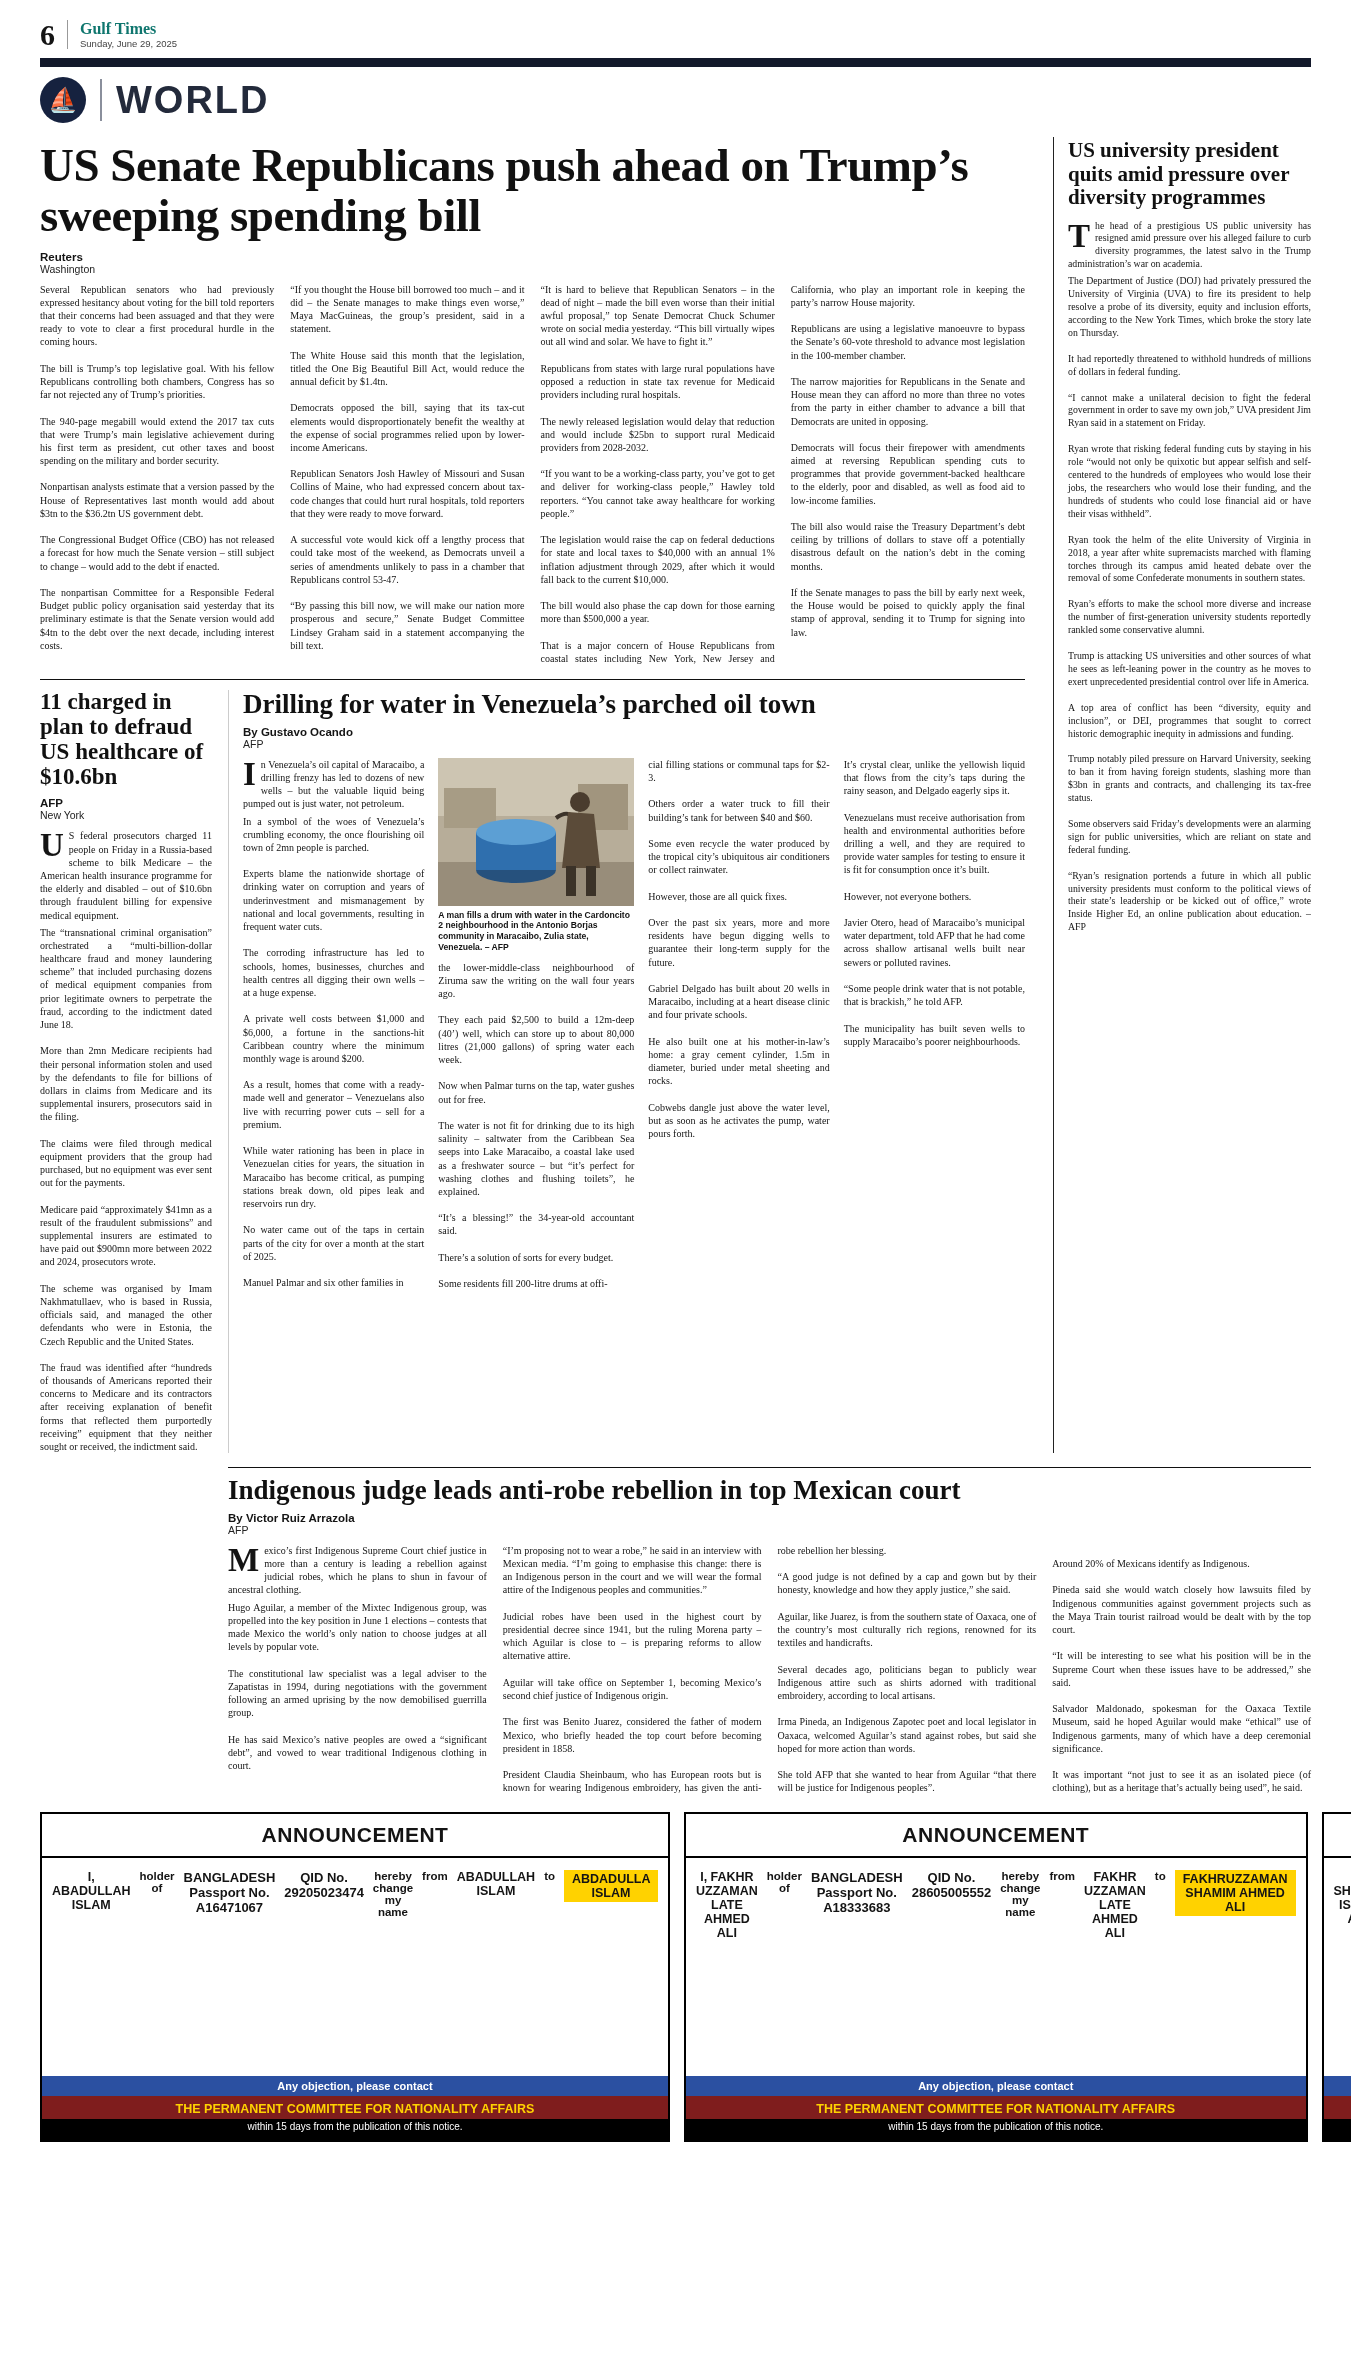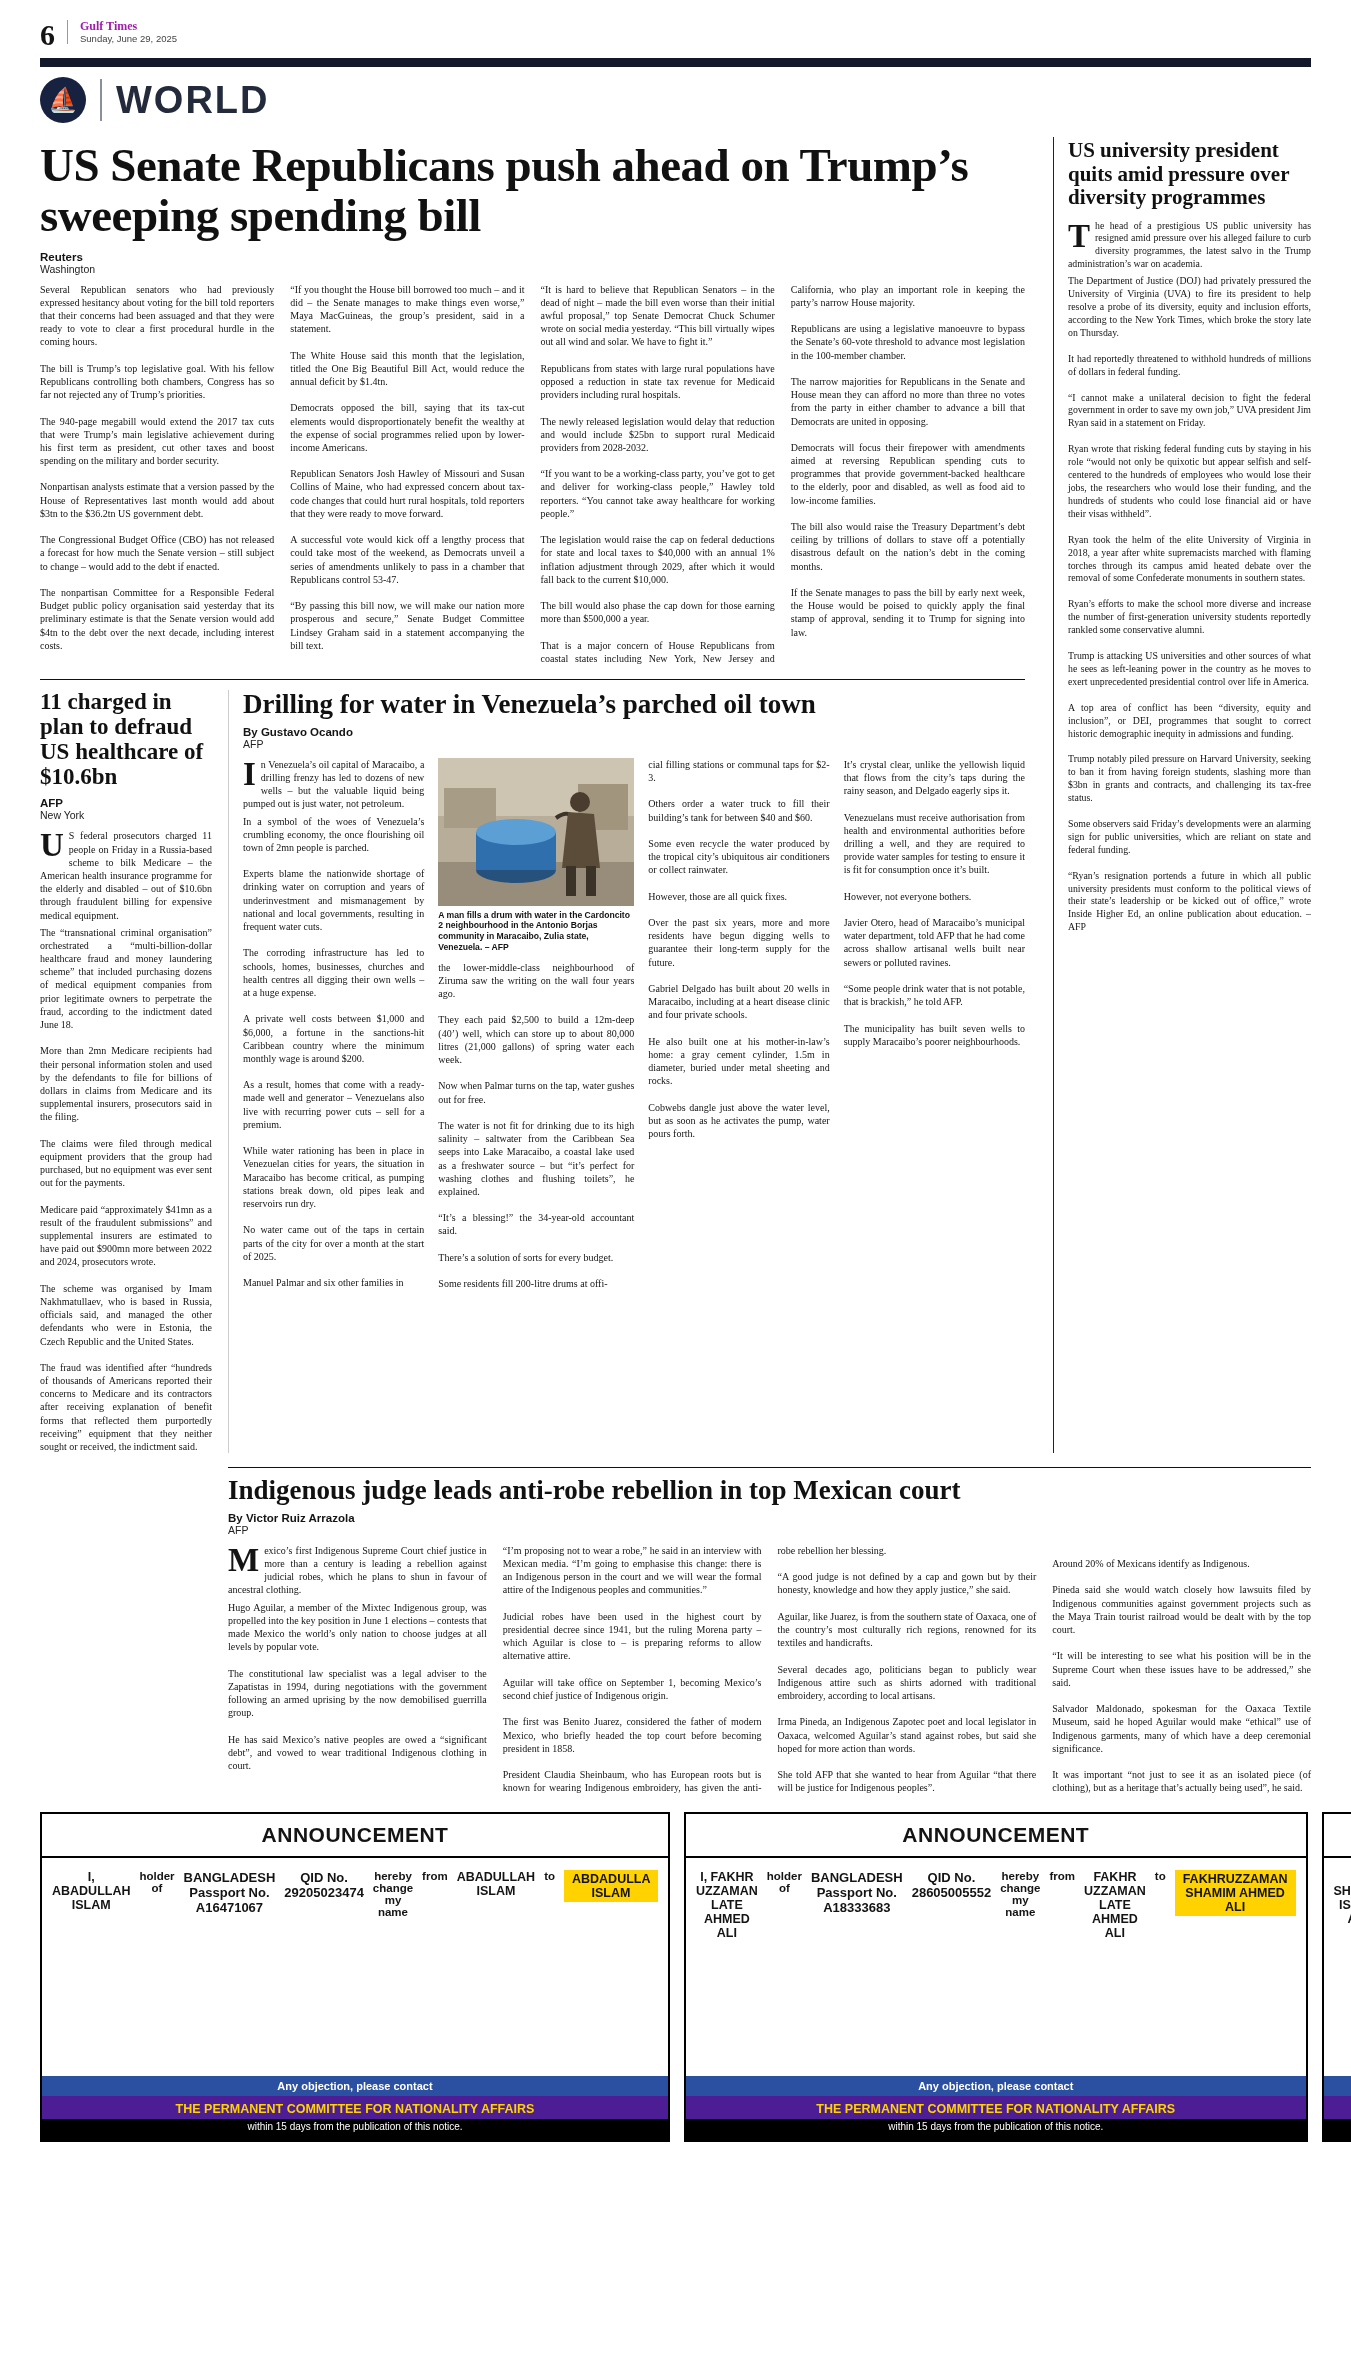--- a/index.html
+++ b/index.html
@@ -6,21 +6,21 @@
   body { background:#d9d9d9; font-family:"Liberation Serif", serif; }
   .page {
     width:1351px; min-height:2365px; margin:0 auto; background:#ffffff;
     padding:16px 40px 28px; color:#141414;
   }
 
   
   .page-header { display:flex; align-items:flex-start; gap:12px; padding:4px 0 8px; }
   .page-num { font-size:30px; font-weight:bold; line-height:1; }
   .mast-block { border-left:1px solid #999; padding-left:12px; }
-  .masthead { color:#a21caf; font-weight:bold; font-size:12px; line-height:1.1; }
+  .masthead { color:#0f766e; font-weight:bold; font-size:16px; line-height:1.1; }
   .issue-date { font-family:"Liberation Sans", sans-serif; font-size:9.5px; color:#444; }
 
   .top-bar { height:9px; background:#13192b; }
   .section-banner { display:flex; align-items:center; gap:14px; padding:10px 0 6px; }
   .logo-circle {
     width:46px; height:46px; border-radius:50%; background:#16223f; color:#fff;
     display:flex; align-items:center; justify-content:center; font-size:24px; flex:0 0 auto;
     font-family:"DejaVu Sans", sans-serif;
   }
   .banner-divider { width:2px; height:42px; background:#8a8f9c; }
@@ -81,21 +81,21 @@
   .ann-title { font-size:21px; font-weight:bold; letter-spacing:0.5px; padding:9px 4px; border-bottom:2px solid #000; }
   .ann-body { padding:12px 10px 10px; display:flex; gap:9px; }
   .ann-declarant { font-weight:bold; font-size:12.5px; }
   .ann-holder { font-weight:bold; font-size:11.5px; }
   .ann-passport, .ann-qid { font-weight:bold; font-size:13px; }
   .ann-change, .ann-fromto { font-weight:bold; font-size:11.5px; }
   .ann-old { font-weight:bold; font-size:12.5px; }
   .ann-new-wrap { }
   .ann-new { font-weight:bold; font-size:12.5px; background:#ffd200; padding:2px 8px; display:inline-block; }
   .ann-contact { margin-top:auto; background:#2b50a1; color:#fff; font-weight:bold; font-size:11px; padding:4px 2px; }
-  .ann-committee { background:#4c1d95; color:#ffd200; font-weight:bold; font-size:12.5px; line-height:1.2; padding:6px 6px 2px; }
+  .ann-committee { background:#7f1d1d; color:#ffd200; font-weight:bold; font-size:12.5px; line-height:1.2; padding:6px 6px 2px; }
   .ann-notice { background:#000; color:#fff; font-size:10px; padding:2px 6px 8px; }
 </style>
 </head>
 <body>
 
 <div class="page">
 
   <header class="page-header">
     <span class="page-num">6</span>
     <div class="mast-block">

